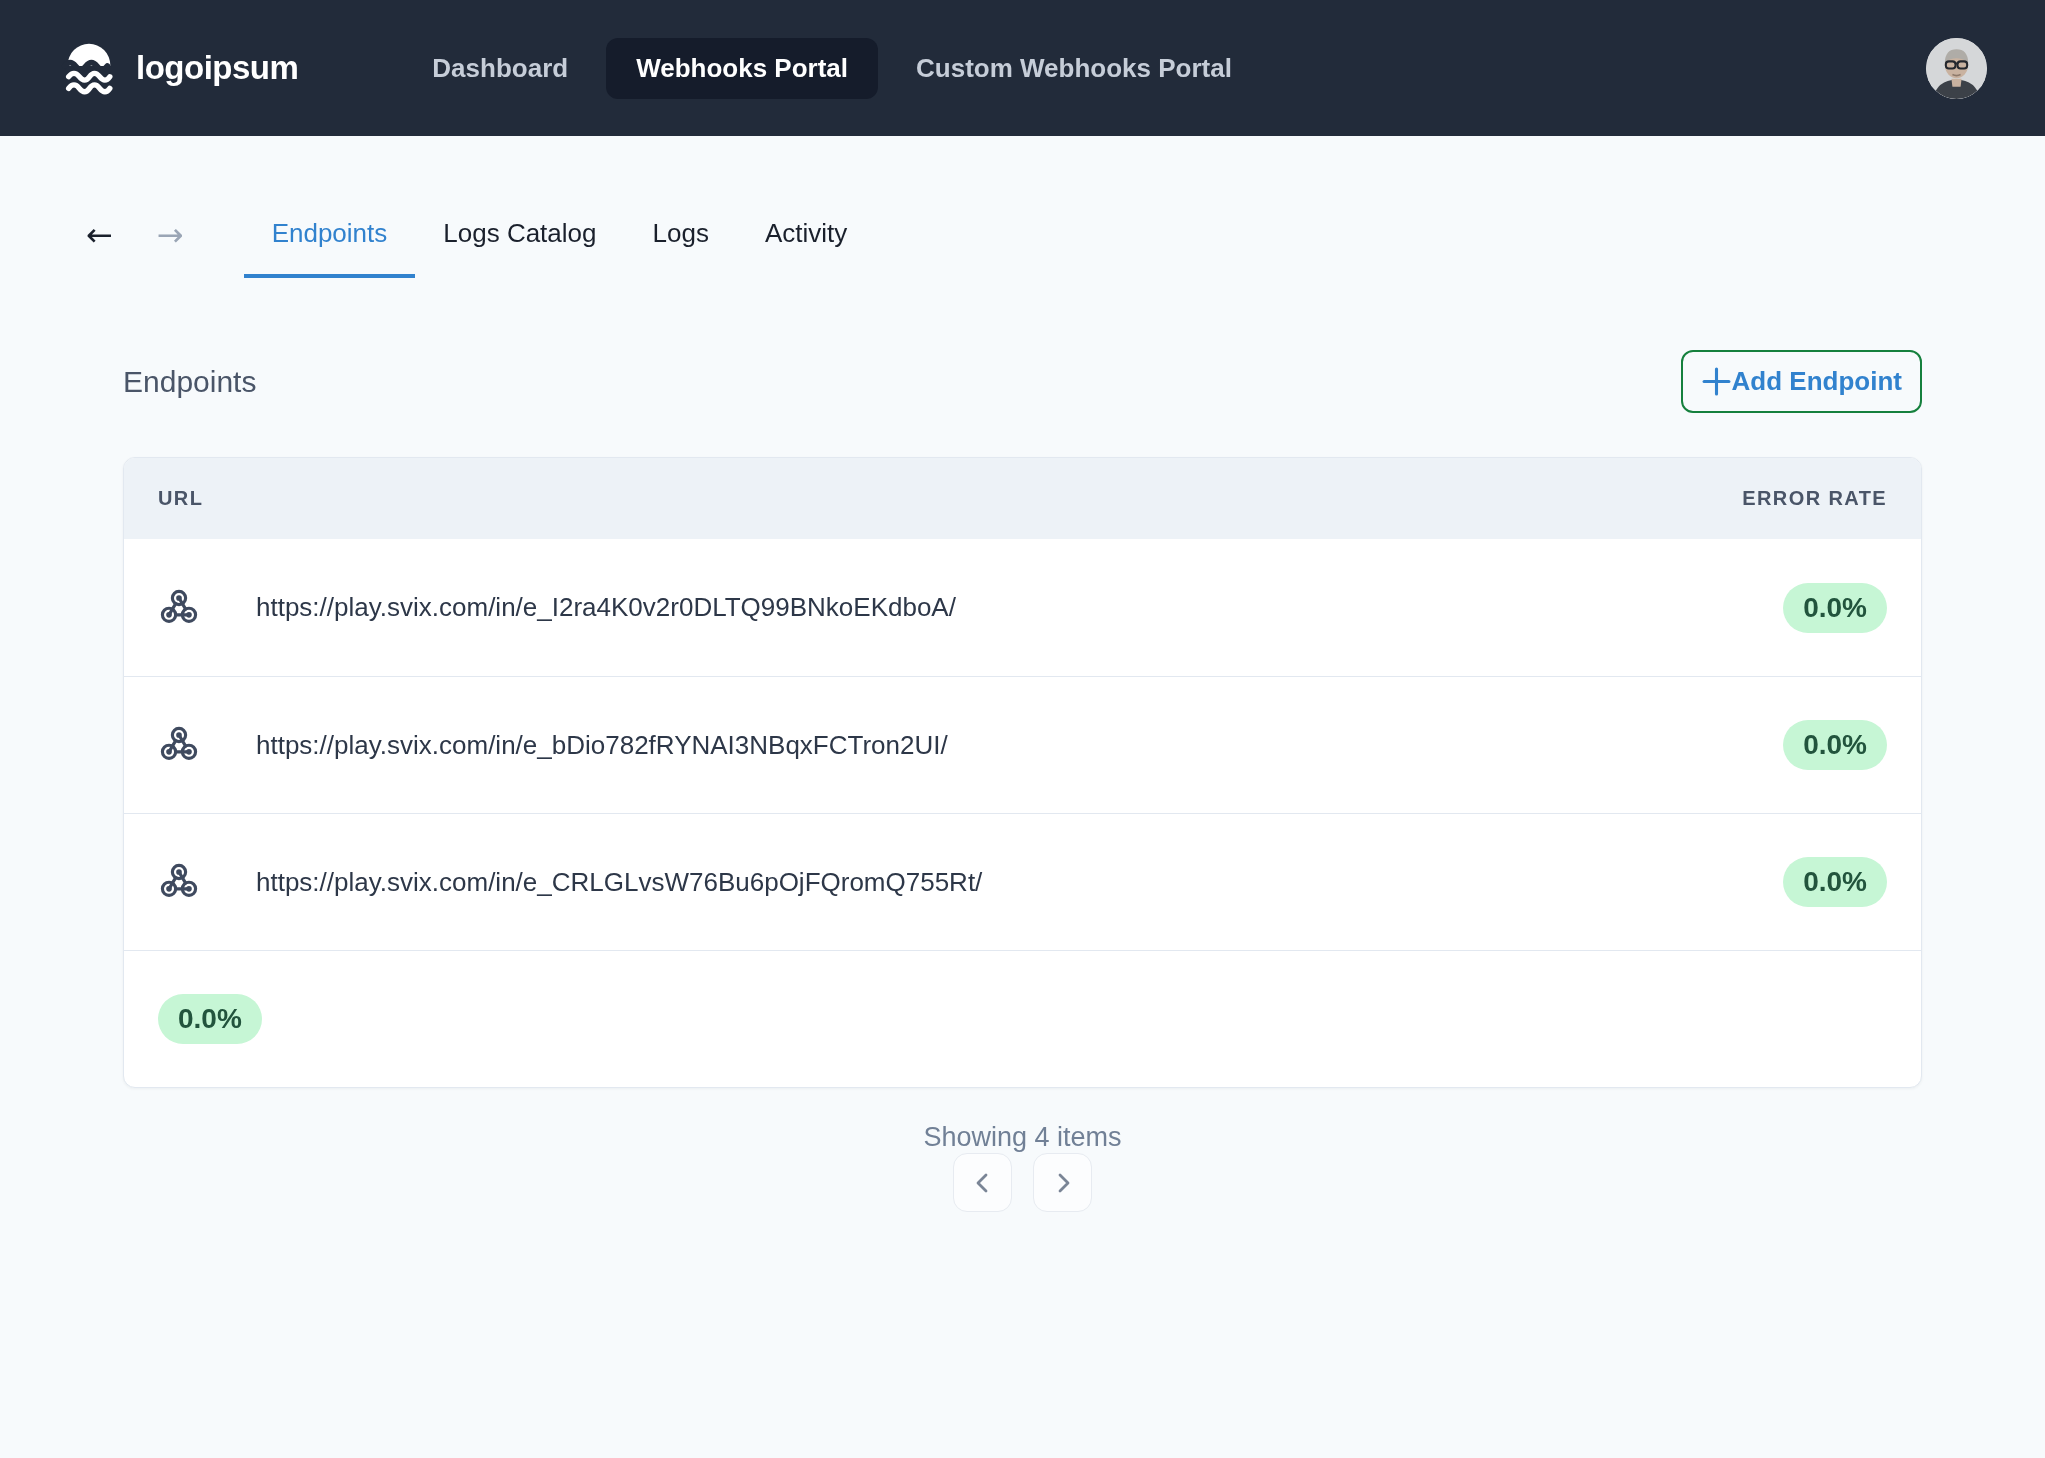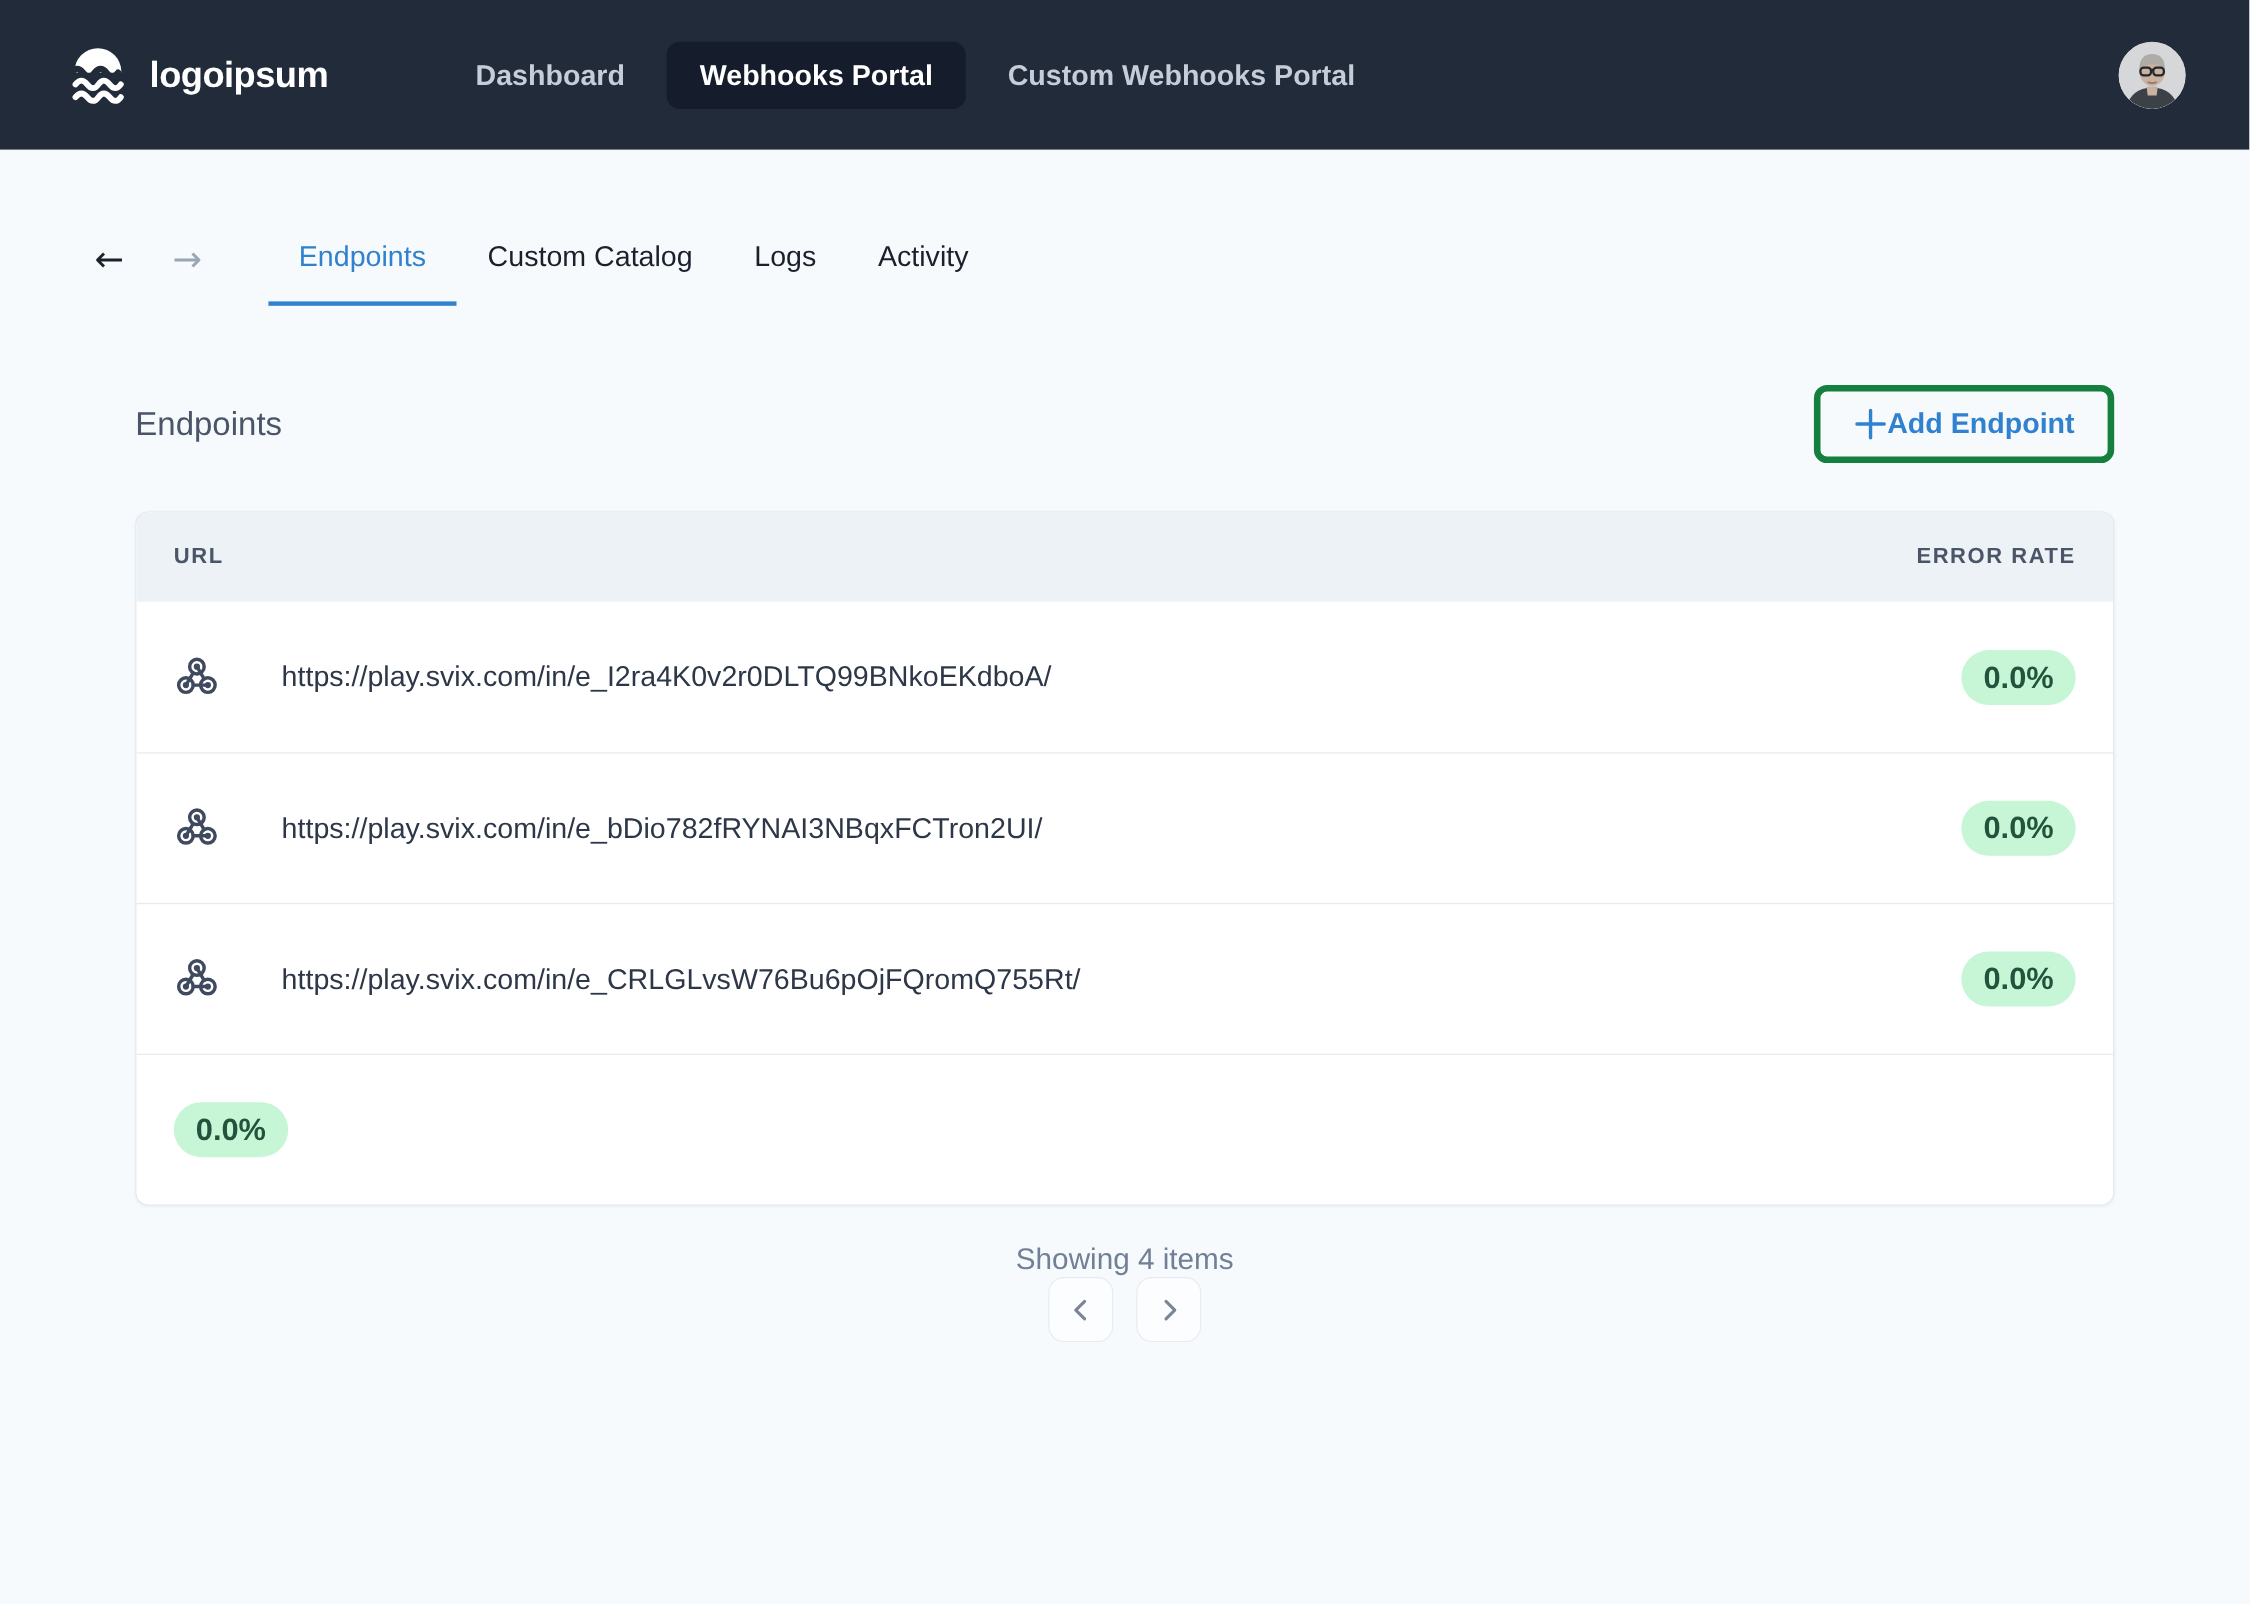--- a/index.html
+++ b/index.html
@@ -103,27 +103,27 @@
   }
   .page-title {
     font-size: 30px;
     font-weight: 400;
     color: #4A5568;
   }
   .add-btn {
     display: flex;
     align-items: center;
     background: transparent;
-    border: 6px solid #15803d;
+    border: 2px solid #15803d;
     border-radius: 12px;
     color: #3182CE;
     font-family: "Liberation Sans", sans-serif;
     font-size: 26px;
     font-weight: 700;
-    padding: 14px 30px;
+    padding: 14px 18px;
     cursor: pointer;
   }
 
   
   .card {
     margin-top: 44px;
     background: #FFFFFF;
     border: 1px solid #E2E8F0;
     border-radius: 12px;
     overflow: hidden;
@@ -227,21 +227,21 @@
       </g>
     </svg>
   </div>
 </header>
 
 <div class="tabbar">
   <button class="hist-btn back">←</button>
   <button class="hist-btn forward">→</button>
   <div class="tabs">
     <div class="tab active">Endpoints</div>
-    <div class="tab">Custom Catalog</div>
+    <div class="tab">Logs Catalog</div>
     <div class="tab">Logs</div>
     <div class="tab">Activity</div>
   </div>
 </div>
 
 <main class="main">
   <div class="page-head">
     <h1 class="page-title">Endpoints</h1>
     <button class="add-btn">
       <span style="display:flex;">

